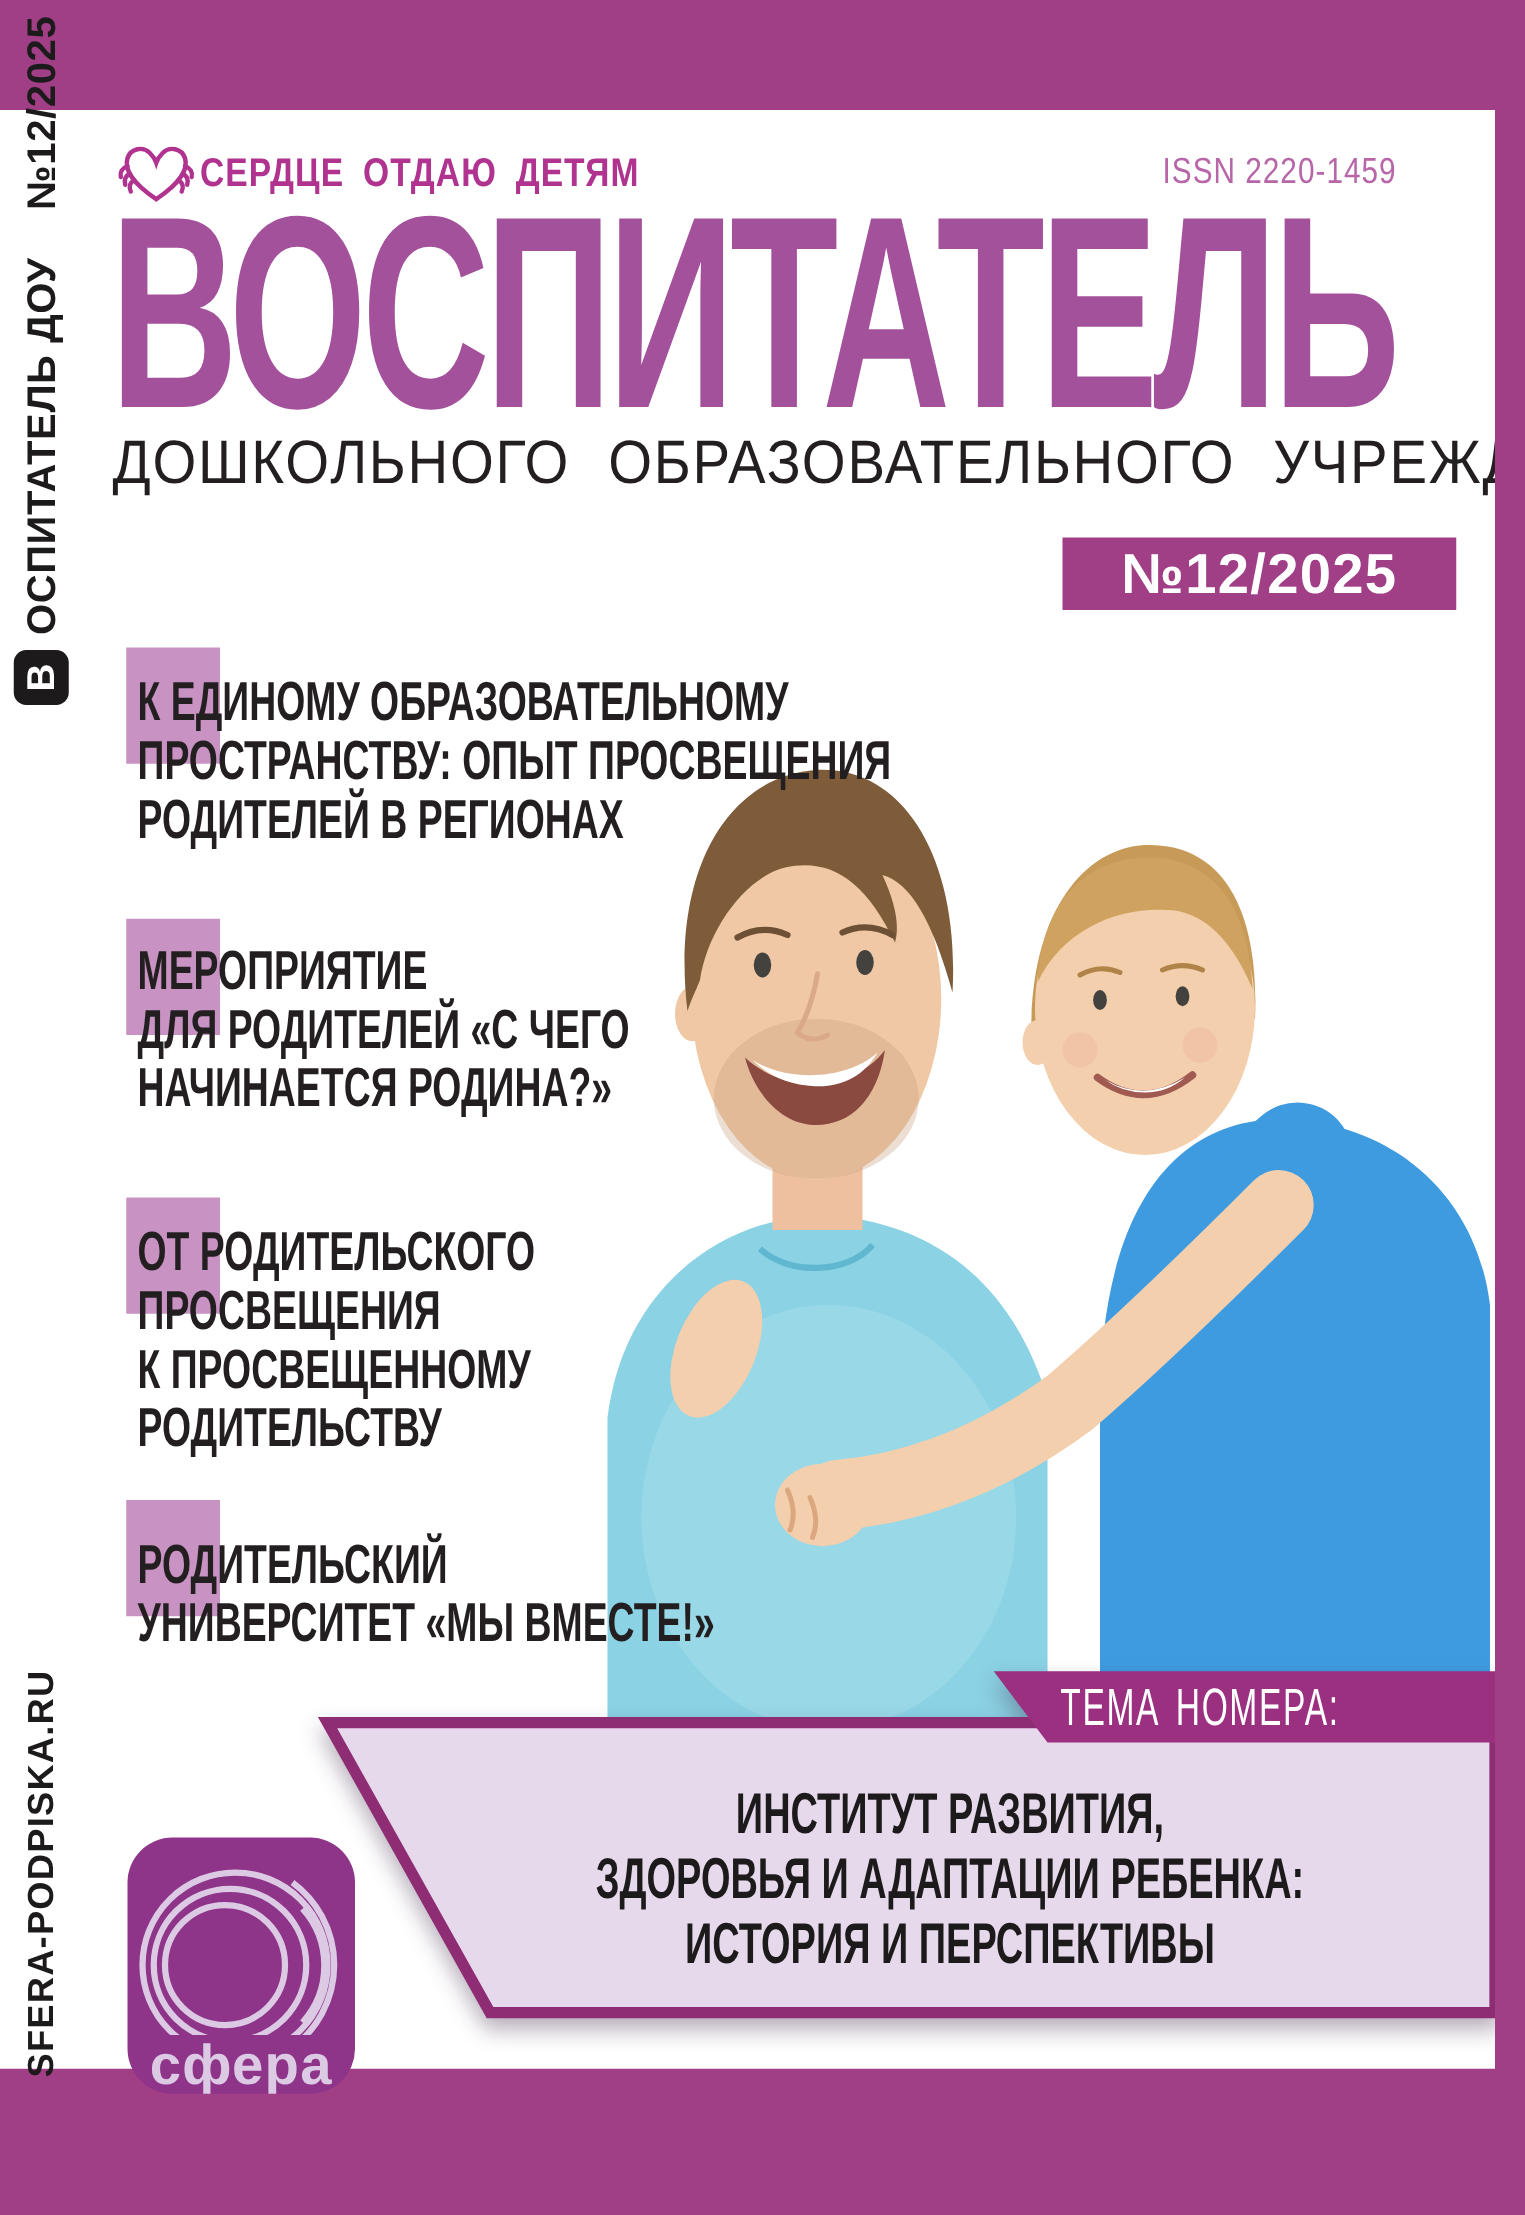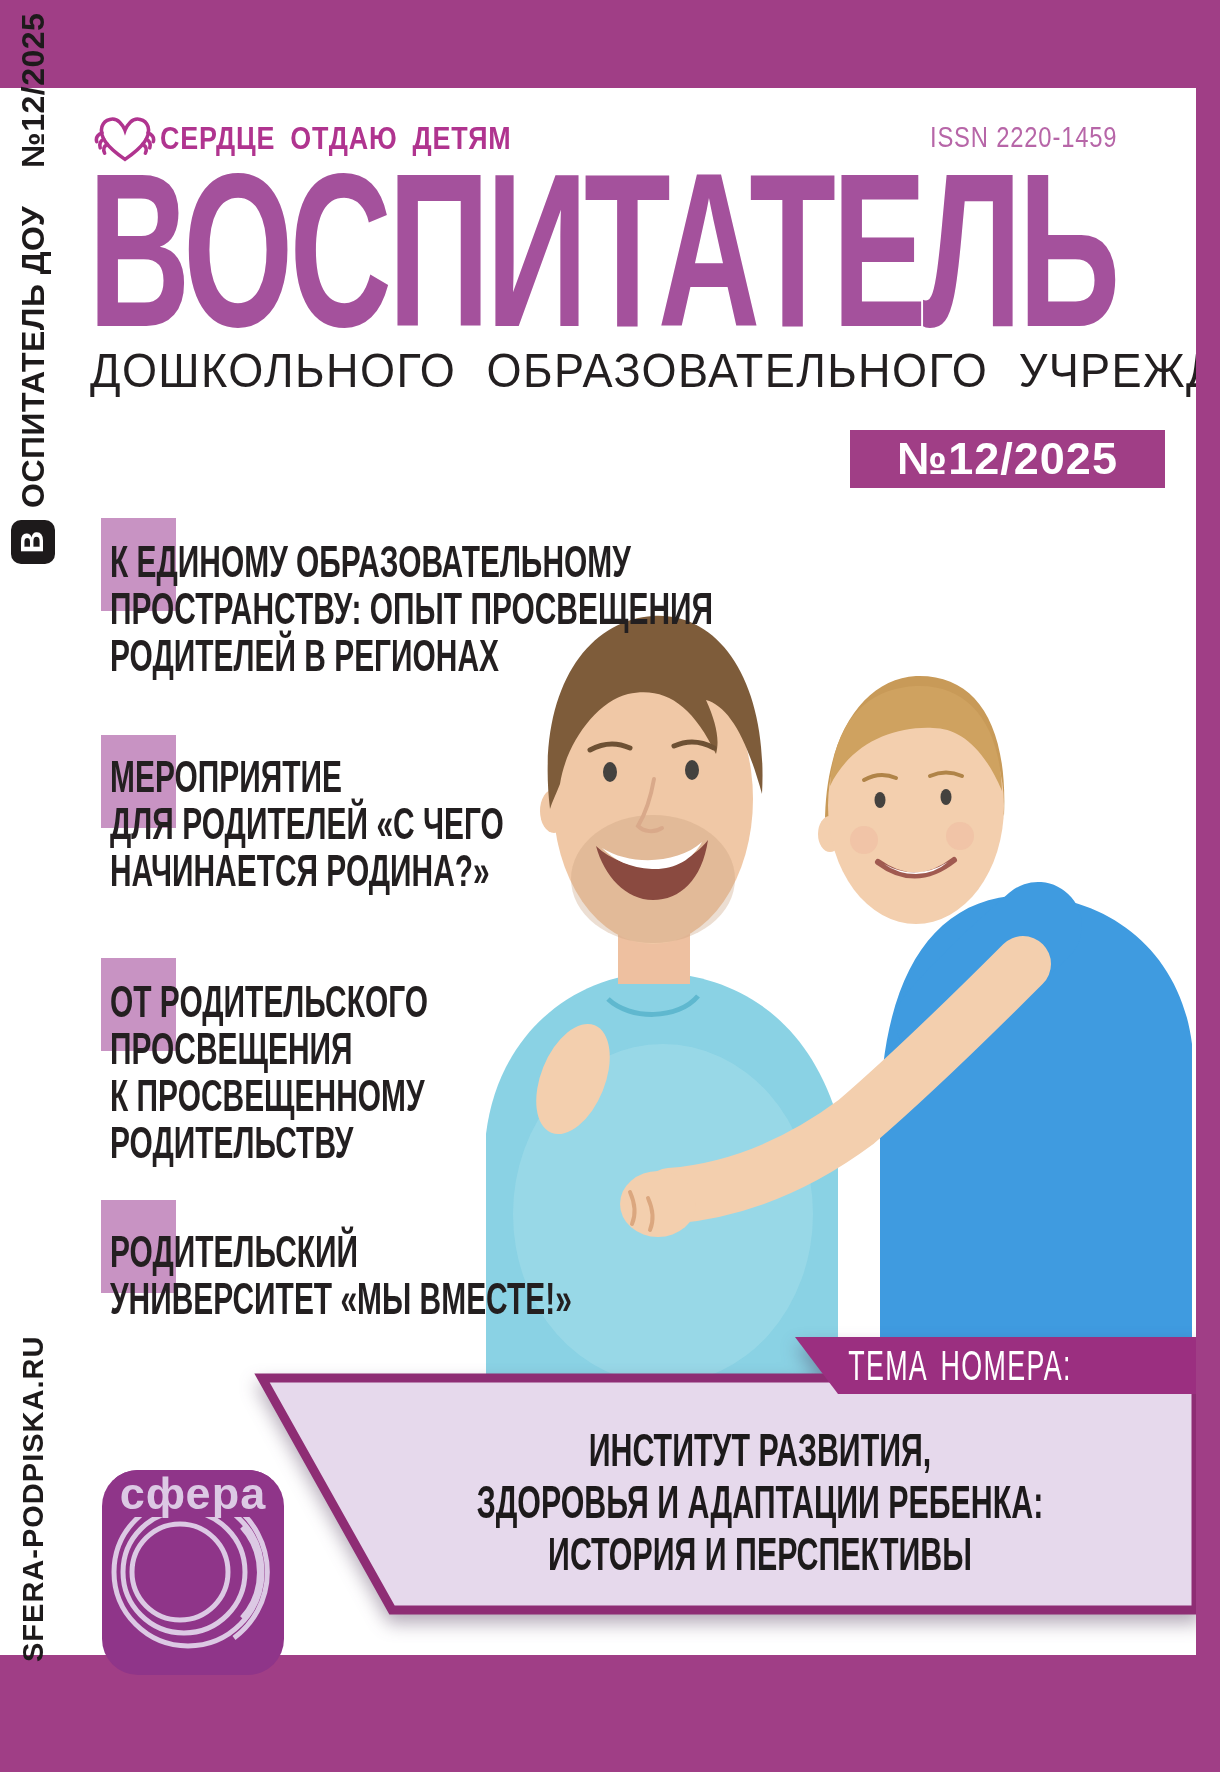--- a/index.html
+++ b/index.html
@@ -87,21 +87,21 @@
   .spine-bottom .spine-text { font-size:29px; letter-spacing:1px; }
 
   
   .logo {
     position:absolute; left:102px; top:1470px; width:182px; height:205px; z-index:46;
     background:#8f3589; border-radius:36px; overflow:hidden;
   }
   .logo svg { position:absolute; left:0; top:0; }
   .logo-text {
     position:absolute; left:0; top:0; width:100%; height:100%;
-    display:flex; align-items:flex-start; justify-content:center;
+    display:flex; align-items:flex-end; justify-content:center;
   }
   .logo-text span {
     color:#dcc9e4; font-weight:700; font-size:45px; letter-spacing:1px;
     background:#8f3589; padding:0 5px; line-height:1.05;
   }
 </style>
 </head>
 <body>
 
 <div class="cover">

